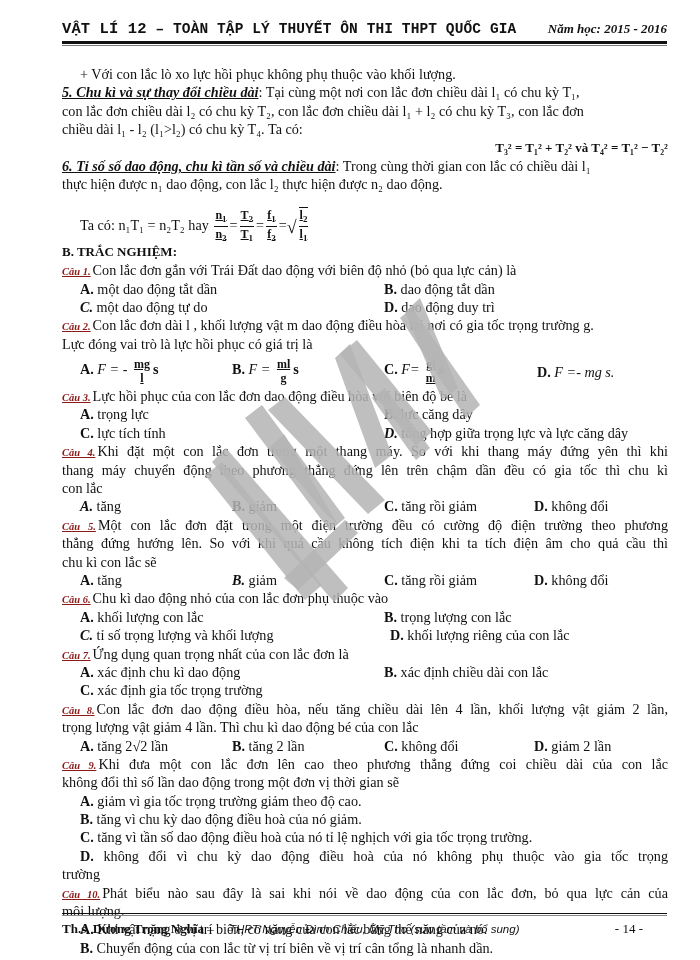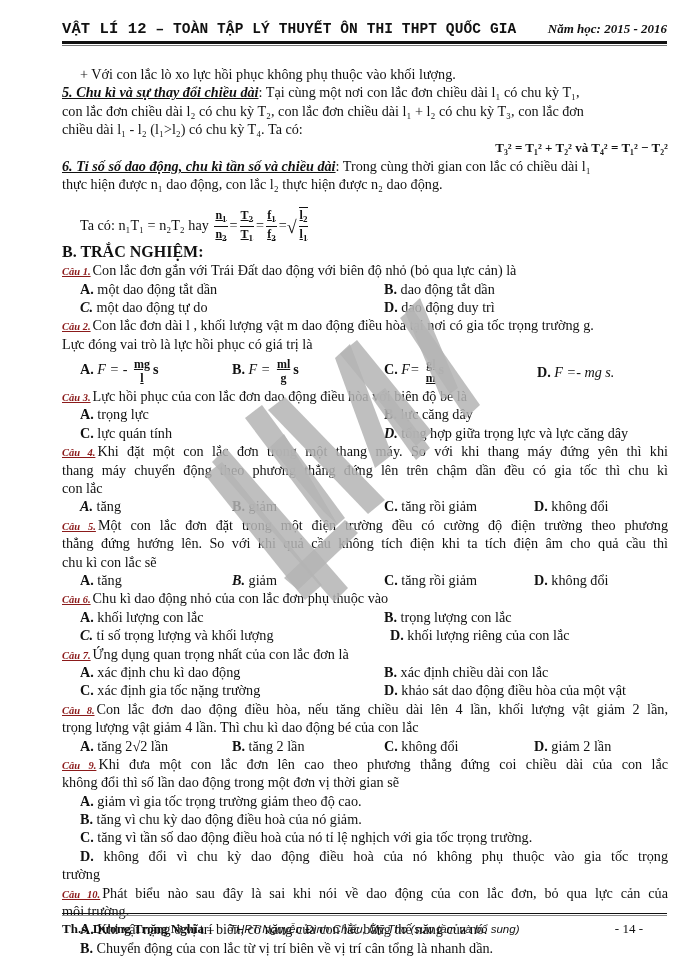--- a/index.html
+++ b/index.html
@@ -20,21 +20,21 @@
   .sub { font-size: 9px; vertical-align: -3px; }
   .it { font-style: italic; }
   .formula { text-align: right; font-weight: bold; font-size: 13px; }
   .cau { font-family: "Liberation Serif", serif; font-style: italic; font-weight: bold; color: #8b1a1a;
          text-decoration: underline; font-size: 10.5px; margin-right: 2px; }
   .opt { position: absolute; top: 0; white-space: nowrap; }
   .opt b { font-weight: bold; }
   .frac { display: inline-block; vertical-align: middle; text-align: center; font-weight: bold; font-size: 12px; line-height: 14px; margin: 0 2px; text-decoration: underline; }
   .frac .num { display: block; border-bottom: 1px solid #111; padding: 0 1px; }
   .frac .den { display: block; }
-  .sectionB { font-weight: bold; font-size: 16px; }
+  .sectionB { font-weight: bold; font-size: 13px; }
   .footer-rule { position: absolute; left: 62px; top: 913px; width: 605px; height: 1px; background: #111; }
   .footer-rule2 { position: absolute; left: 62px; top: 915px; width: 605px; height: 1px; background: #888; }
   .footer { position: absolute; left: 62px; top: 921px; width: 605px; font-size: 13px; white-space: nowrap; }
   .footer .author { font-weight: bold; }
   .footer .school { font-style: italic; font-family: "Liberation Sans", sans-serif; font-size: 11.5px; margin-left: 12px; }
   .footer .pageno { position: absolute; right: 24px; top: 0; }
   .watermark { position: absolute; left: 0; top: 0; width: 700px; height: 960px; pointer-events: none; }
 </style>
 </head>
 <body>
@@ -84,21 +84,21 @@
       <span class="opt" style="left:322px; top:4px"><b>C.</b> <span class="it">F=</span> <span class="frac"><span class="num" style="border:none">gl</span><span class="den">m</span></span><b>s</b></span>
       <span class="opt" style="left:475px; top:10px"><b>D.</b> <span class="it">F =- mg s.</span></span>
     </div>
 
     <div class="line"><span class="cau">Câu 3.</span><span>Lực hồi phục của con lắc đơn dao động điều hòa với biên độ bé là</span></div>
     <div class="line">
       <span class="opt" style="left:18px"><b>A.</b> <span>trọng lực</span></span>
       <span class="opt" style="left:322px"><b>B.</b> <span>lực căng dây</span></span>
     </div>
     <div class="line">
-      <span class="opt" style="left:18px"><b>C.</b> <span>lực quán tính</span></span>
+      <span class="opt" style="left:18px"><b>C.</b> <span>lực tích tính</span></span>
       <span class="opt" style="left:322px"><b class="it">D.</b> <span>tổng hợp giữa trọng lực và lực căng dây</span></span>
     </div>
 
     <div class="line just"><span class="cau">Câu 4.</span><span>Khi đặt một con lắc đơn trong một thang máy. So với khi thang máy đứng yên thì khi</span></div>
     <div class="line just">thang máy chuyển động theo phương thẳng đứng lên trên chậm dần đều có gia tốc thì chu kì</div>
     <div class="line">con lắc</div>
     <div class="line">
       <span class="opt" style="left:18px"><b class="it">A.</b> <span>tăng</span></span>
       <span class="opt" style="left:170px"><b>B.</b> <span>giảm</span></span>
       <span class="opt" style="left:322px"><b>C.</b> <span>tăng rồi giảm</span></span>
@@ -124,43 +124,42 @@
       <span class="opt" style="left:18px"><b class="it">C.</b> <span>tỉ số trọng lượng và khối lượng</span></span>
       <span class="opt" style="left:328px"><b>D.</b> <span>khối lượng riêng của con lắc</span></span>
     </div>
 
     <div class="line"><span class="cau">Câu 7.</span><span>Ứng dụng quan trọng nhất của con lắc đơn là</span></div>
     <div class="line">
       <span class="opt" style="left:18px"><b>A.</b> <span>xác định chu kì dao động</span></span>
       <span class="opt" style="left:322px"><b>B.</b> <span>xác định chiều dài con lắc</span></span>
     </div>
     <div class="line">
-      <span class="opt" style="left:18px"><b>C.</b> <span>xác định gia tốc nặng trường</span></span>
-      <span class="opt" style="left:322px"><b>D.</b> <span>khảo sát dao động điều hòa của một vật</span></span>
+      <span class="opt" style="left:18px"><b>C.</b> <span>xác định gia tốc trọng trường</span></span>
     </div>
 
     <div class="line just"><span class="cau">Câu 8.</span><span>Con lắc đơn dao động điều hòa, nếu tăng chiều dài lên 4 lần, khối lượng vật giảm 2 lần,</span></div>
     <div class="line">trọng lượng vật giảm 4 lần. Thì chu kì dao động bé của con lắc</div>
     <div class="line">
       <span class="opt" style="left:18px"><b>A.</b> <span>tăng 2√2 lần</span></span>
       <span class="opt" style="left:170px"><b>B.</b> <span>tăng 2 lần</span></span>
       <span class="opt" style="left:322px"><b>C.</b> <span>không đổi</span></span>
       <span class="opt" style="left:472px"><b>D.</b> <span>giảm 2 lần</span></span>
     </div>
 
     <div class="line just"><span class="cau">Câu 9.</span><span>Khi đưa một con lắc đơn lên cao theo phương thẳng đứng coi chiều dài của con lắc</span></div>
     <div class="line">không đổi thì số lần dao động trong một đơn vị thời gian sẽ</div>
     <div class="line indent"><b>A.</b> <span>giảm vì gia tốc trọng trường giảm theo độ cao.</span></div>
     <div class="line indent"><b>B.</b> <span>tăng vì chu kỳ dao động điều hoà của nó giảm.</span></div>
     <div class="line indent"><b>C.</b> <span>tăng vì tần số dao động điều hoà của nó tỉ lệ nghịch với gia tốc trọng trường.</span></div>
     <div class="line indent just"><b>D.</b> <span>không đổi vì chu kỳ dao động điều hoà của nó không phụ thuộc vào gia tốc trọng</span></div>
     <div class="line">trường</div>
 
     <div class="line just"><span class="cau">Câu 10.</span><span>Phát biểu nào sau đây là sai khi nói về dao động của con lắc đơn, bỏ qua lực cản của</span></div>
-    <div class="line">môi trường.</div>
+    <div class="line">môi lượng.</div>
     <div class="line indent"><b>A.</b> <span>Khi vật nặng ở vị trí biên, cơ năng của con lắc bằng thế năng của nó.</span></div>
     <div class="line indent"><b>B.</b> <span>Chuyển động của con lắc từ vị trí biên về vị trí cân tổng là nhanh  dần.</span></div>
   </div>
 
   <svg class="watermark" viewBox="0 0 700 960">
     <g fill="#b4b4b4" fill-opacity="0.85">
 
       <polygon points="205,475 222,462 322,585 305,600"></polygon>
 
       <polygon points="298,590 284,578 345,520 358,533"></polygon>

